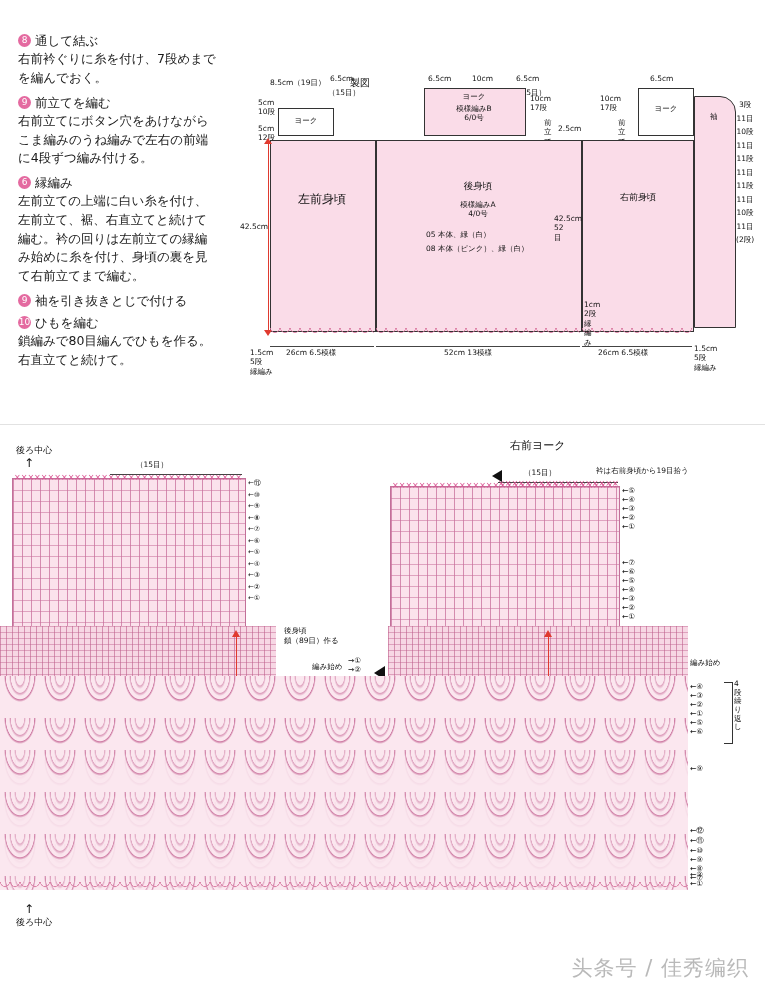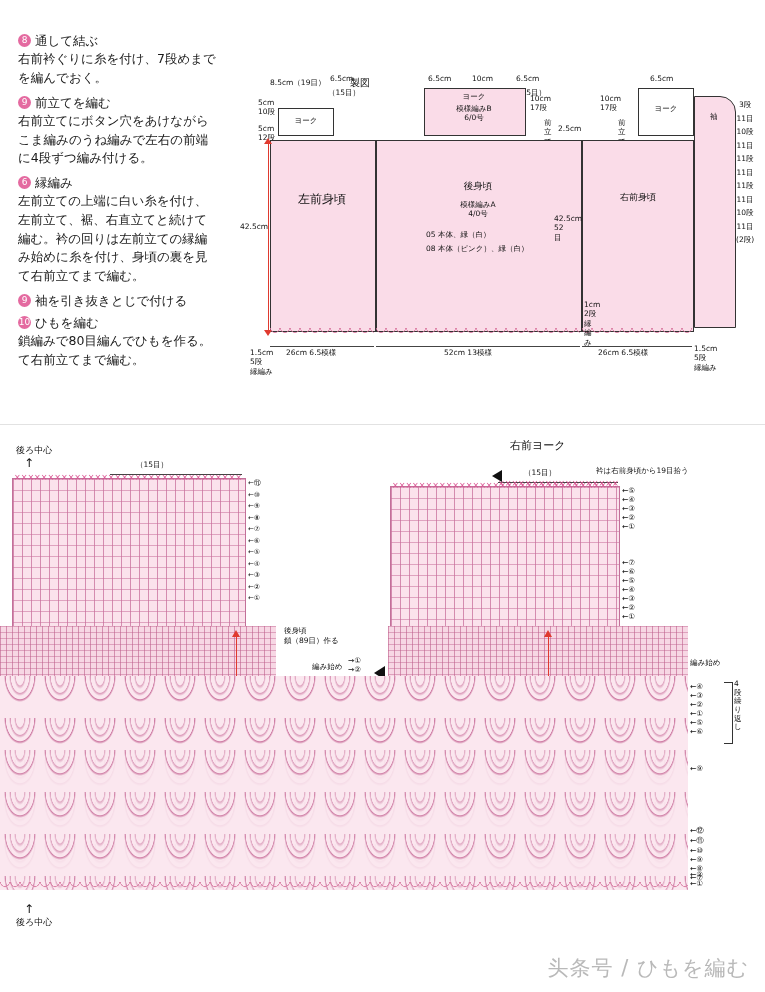--- a/index.html
+++ b/index.html
@@ -127,21 +127,21 @@
     <div class="ins-head">
       <span class="circ">9</span>
       <b>袖を引き抜きとじで付ける</b>
     </div>
 
     <div class="ins-head">
       <span class="circ">10</span>
       <b>ひもを編む</b>
     </div>
     <div class="ins-body" style="white-space:pre-line">鎖編みで80目編んでひもを作る。
-て右前立てまで編む。</div>
+右直立てと続けて。</div>
 
   </div>
 
   <div class="schematic">
 
     <div class="sch-title" style="left:92px;top:24px;font-size:10px;">製図</div>
 
     <div class="lbl" style="left:12px;top:26px;">8.5cm（19目）</div>
     <div class="lbl" style="left:72px;top:22px;">6.5cm</div>
     <div class="lbl" style="left:70px;top:36px;">（15目）</div>
@@ -288,14 +288,14 @@
 
     <div class="chart-lbl sm" style="left:690px;top:334px;">←⑨</div>
 
     <div class="chart-lbl sm" style="left:690px;top:396px;">←⑫<br>←⑪<br>←⑩<br>←⑨<br>←⑧<br>←⑦</div>
     <div class="chart-lbl sm" style="left:690px;top:440px;">←②<br>←①</div>
 
     <div class="chart-lbl" style="left:24px;top:472px;font-size:12px;">↑</div>
     <div class="chart-lbl" style="left:16px;top:486px;">後ろ中心</div>
   </div>
 
-  <div class="watermark">头条号 / ひもを編む</div>
+  <div class="watermark">头条号 / 佳秀编织</div>
 </div>
 
 </body></html>

